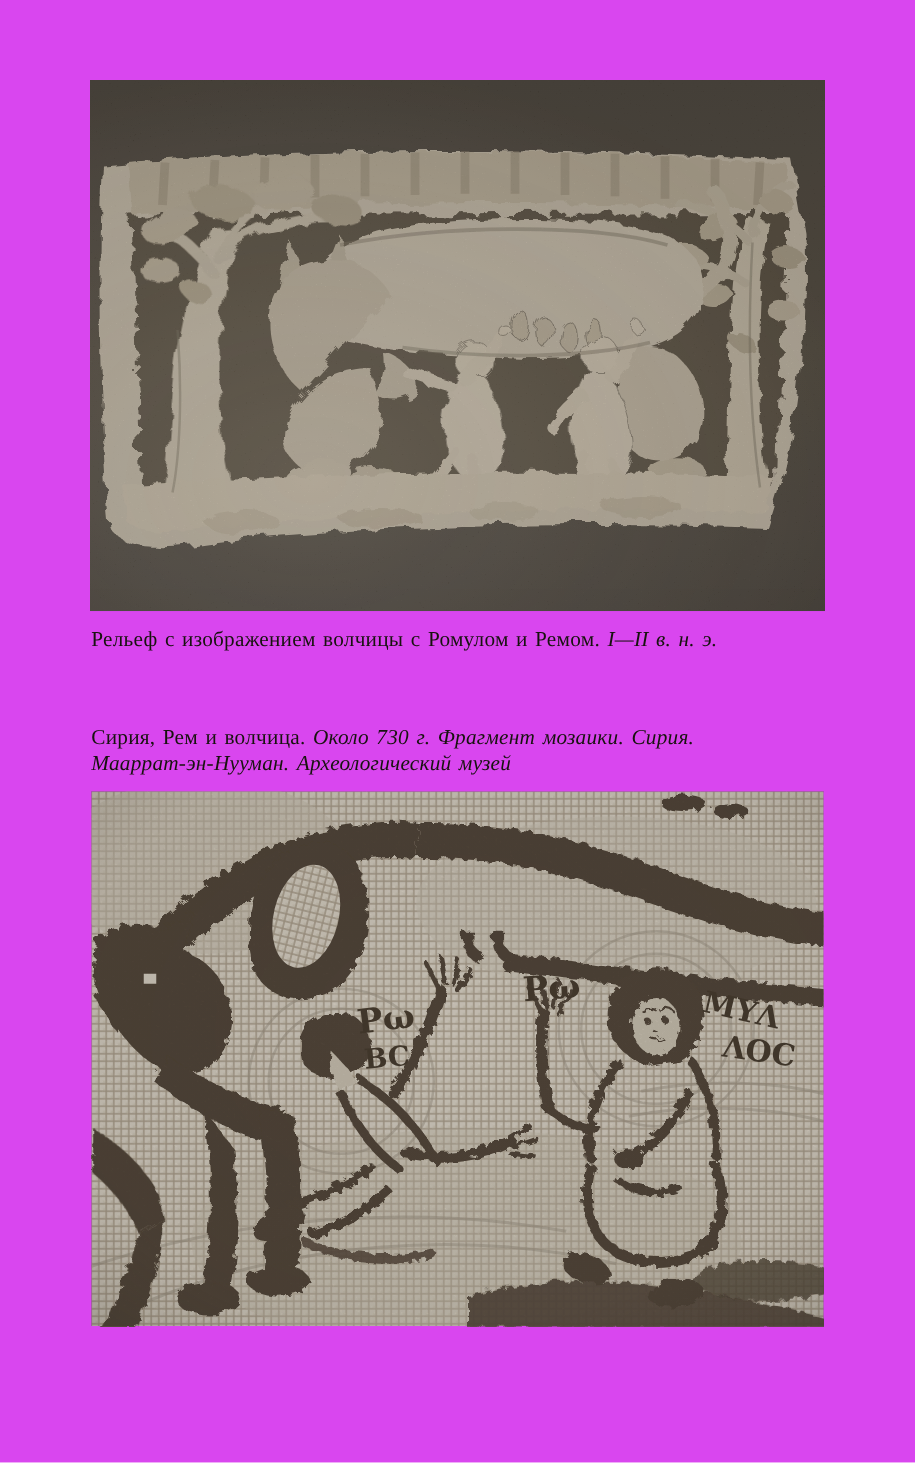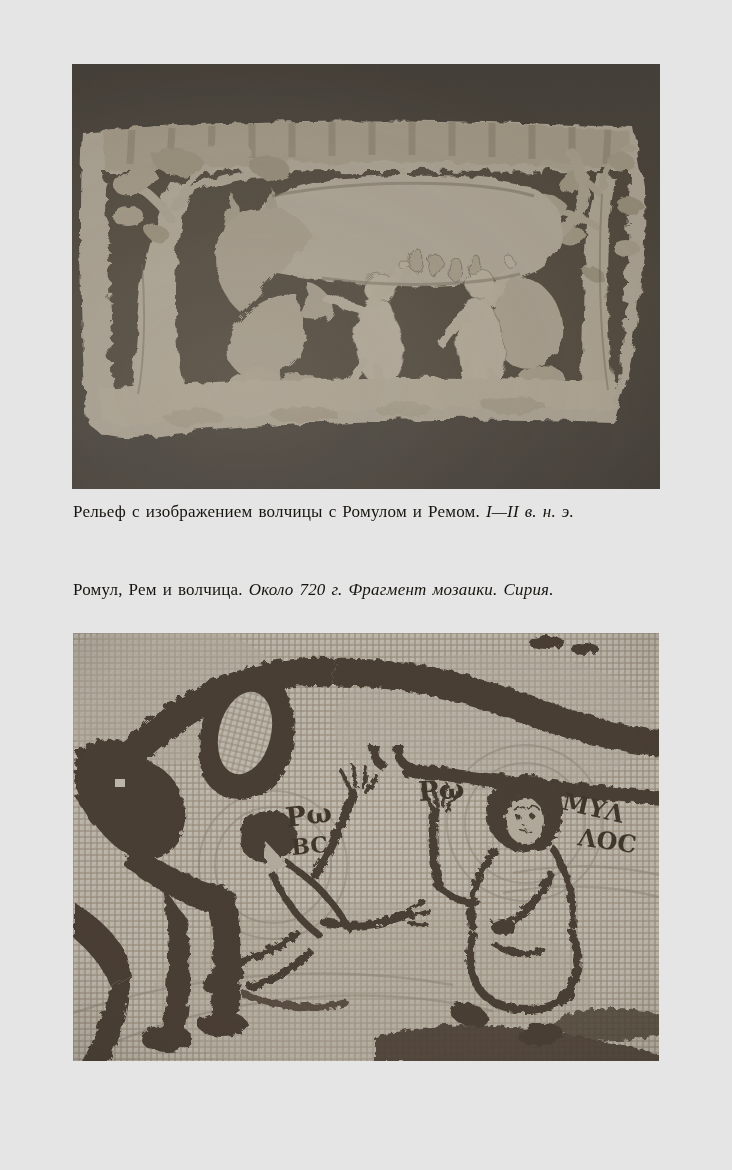--- a/index.html
+++ b/index.html
@@ -1,19 +1,19 @@
 <!DOCTYPE html>
 <html><head>
 <meta charset="utf-8">
 <style>
   html,body{margin:0;padding:0;background:#ffffff;}
   .page{
     position:relative;
     width:732px;height:1170px;
-    background:#e5e5e5;
+    background:#d946ef;
     font-family:"Liberation Serif", serif;
     color:#17130e;
     overflow:hidden;
   }
   .photo{position:absolute;margin:0;padding:0;overflow:hidden;}
   .photo svg{display:block;width:100%;height:100%;}
   .photo-relief{left:72px;top:64px;width:588px;height:425px;}
   .photo-mosaic{left:73px;top:633px;width:586px;height:428px;}
   .caption{
     position:absolute;left:73px;width:600px;
@@ -160,22 +160,25 @@
 
   <p class="caption caption-relief">
     <span class="cap-line">
       <span>Рельеф с изображением волчицы с Ромулом и Ремом.</span>
       <span class="it">I—II в. н. э.</span>
     </span>
   </p>
 
   <p class="caption caption-mosaic">
     <span class="cap-line">
-      <span>Ромул, Рем и волчица.</span>
-      <span class="it">Около 720 г. Фрагмент мозаики. Сирия.</span>
+      <span>Сирия, Рем и волчица.</span>
+      <span class="it">Около 730 г. Фрагмент мозаики. Сирия.</span>
+    </span>
+    <span class="cap-line">
+      <span class="it">Мааррат-эн-Нууман. Археологический музей</span>
     </span>
   </p>
 
   <figure class="photo photo-mosaic">
     <svg viewBox="0 0 586 428" preserveAspectRatio="none">
       <defs>
         <pattern id="mTess" width="6" height="6" patternUnits="userSpaceOnUse">
           <rect width="6" height="6" fill="#ab9f8d"></rect>
           <rect x="0.6" y="0.6" width="4.8" height="4.8" fill="#d8d1c4"></rect>
           <rect x="3.4" y="3.4" width="2" height="2" fill="#cbc3b3" opacity="0.7"></rect>

